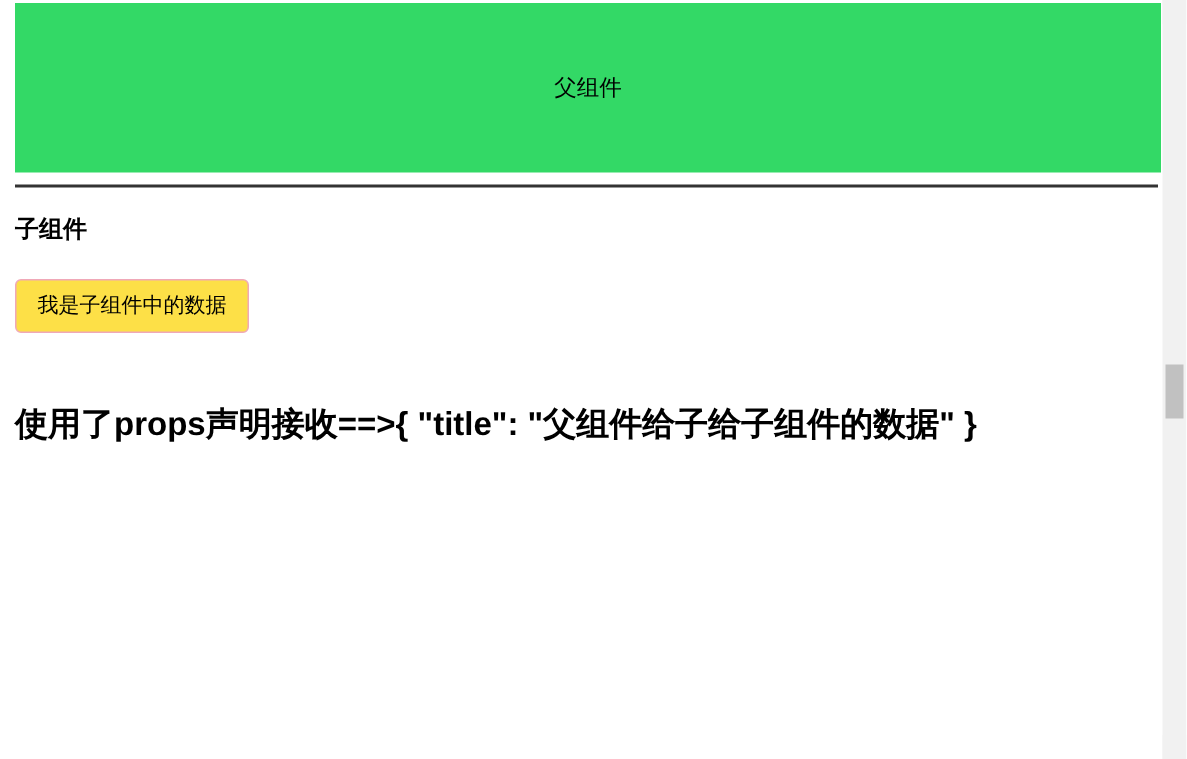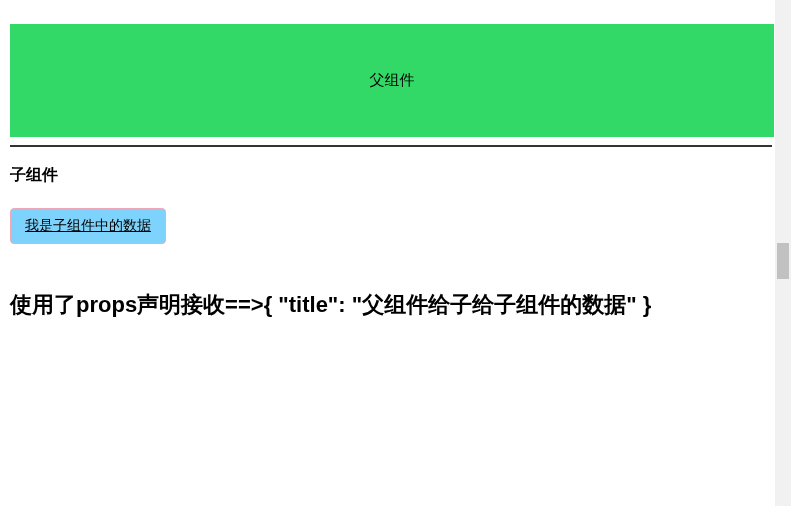--- a/index.html
+++ b/index.html
@@ -16,21 +16,21 @@
     }
     .content-area {
       width: 775px;
       padding: 0;
     }
     .parent-header {
       background-color: #33d966;
       width: 764px;
       height: 113px;
       margin-left: 10px;
-      margin-top: 24px;
+      margin-top: 2px;
       display: flex;
       align-items: center;
       justify-content: center;
       font-size: 15px;
       color: #000;
     }
     .divider {
       border: none;
       border-top: 2px solid #333;
       margin: 8px 10px 6px 10px;
@@ -40,30 +40,29 @@
       padding: 0 10px;
     }
     .child-title {
       font-size: 16px;
       font-weight: bold;
       margin-top: 18px;
       margin-bottom: 22px;
       color: #000;
     }
     .button-pink {
-      background-color: #7dd3fc;
+      background-color: #fde047;
       border: 1px solid #f0a8b8;
       border-radius: 4px;
       padding: 8px 14px;
       font-size: 14px;
       color: #000;
       cursor: pointer;
       margin-bottom: 22px;
       display: inline-block;
-      text-decoration: underline;
     }
     .heading-text {
       font-size: 22px;
       font-weight: bold;
       margin-top: 22px;
       margin-bottom: 0;
       line-height: 1.5;
       color: #000;
     }
     .scrollbar-track {

